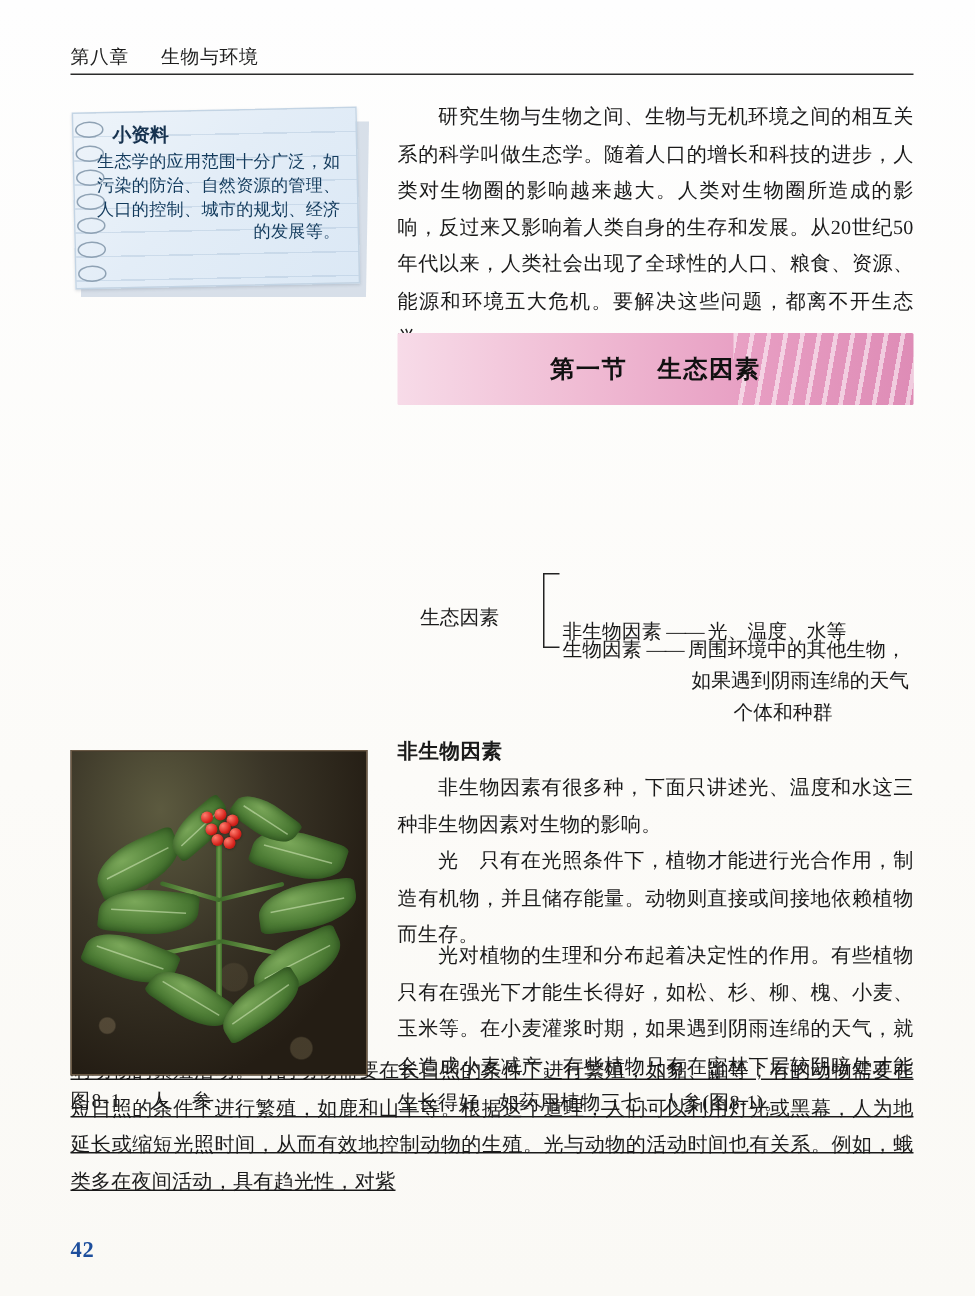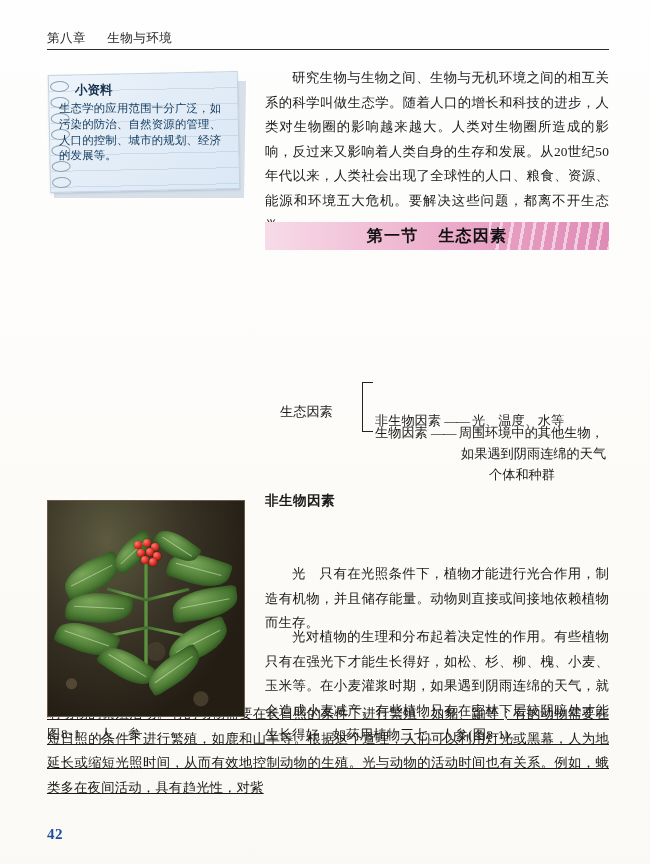--- a/index.html
+++ b/index.html
@@ -45,20 +45,21 @@
     background: #2b2b2b;
   }
 
   
   .note-card {
     position: absolute;
     left: 49px;
     top: 73px;
     width: 196px;
     height: 125px;
+    text-align: right;
   }
   .note-shadow {
     position: absolute;
     left: 6px;
     top: 8px;
     width: 190px;
     height: 117px;
     background: #b8c7d8;
     opacity: 0.55;
     transform: skewX(-1deg);
@@ -138,21 +139,21 @@
     text-indent: 27px;
     letter-spacing: 0.15px;
   }
 
   
   .section-banner {
     position: absolute;
     left: 265px;
     top: 222px;
     width: 344px;
-    height: 28px;
+    height: 48px;
   }
   .banner-bg {
     position: absolute;
     inset: 0;
     background: linear-gradient(90deg, #f7dbe8 0%, #f0bcd4 35%, #e79dc2 70%, #de8cb6 100%);
     border-radius: 1px;
   }
   .banner-stripes {
     position: absolute;
     right: 0;
@@ -419,20 +420,21 @@
       <span>生物因素</span>
       <span class="dash">——</span>
       <span>周围环境中的其他生物，</span>
     </div>
     <div class="d-row2b">如果遇到阴雨连绵的天气</div>
     <div class="d-row2c">个体和种群</div>
   </div>
 
   <div class="sub-head">非生物因素</div>
 
+  <div class="para" id="p-abio">非生物因素有很多种，下面只讲述光、温度和水这三种非生物因素对生物的影响。</div>
   <div class="para" id="p-light">光　只有在光照条件下，植物才能进行光合作用，制造有机物，并且储存能量。动物则直接或间接地依赖植物而生存。</div>
   <div class="para" id="p-light2">光对植物的生理和分布起着决定性的作用。有些植物只有在强光下才能生长得好，如松、杉、柳、槐、小麦、玉米等。在小麦灌浆时期，如果遇到阴雨连绵的天气，就会造成小麦减产。有些植物只有在密林下层较阴暗处才能生长得好，如药用植物三七、人参(图8-1)。</div>
   <div class="para-wide" id="p-animal-wide">响动物的繁殖活动。有的动物需要在长日照的条件下进行繁殖，如貂、鼬等；有的动物需要在短日照的条件下进行繁殖，如鹿和山羊等。根据这个道理，人们可以利用灯光或黑幕，人为地延长或缩短光照时间，从而有效地控制动物的生殖。光与动物的活动时间也有关系。例如，蛾类多在夜间活动，具有趋光性，对紫</div>
 
   <div class="figure">
     <div class="photo">
       <div class="soil"></div>
 
       <div class="stem" style="left:96px; top:60px; width:4px; height:110px;"></div>
       <div class="stem" style="left:58px; top:92px; width:42px; height:3px; transform:rotate(16deg);"></div>

